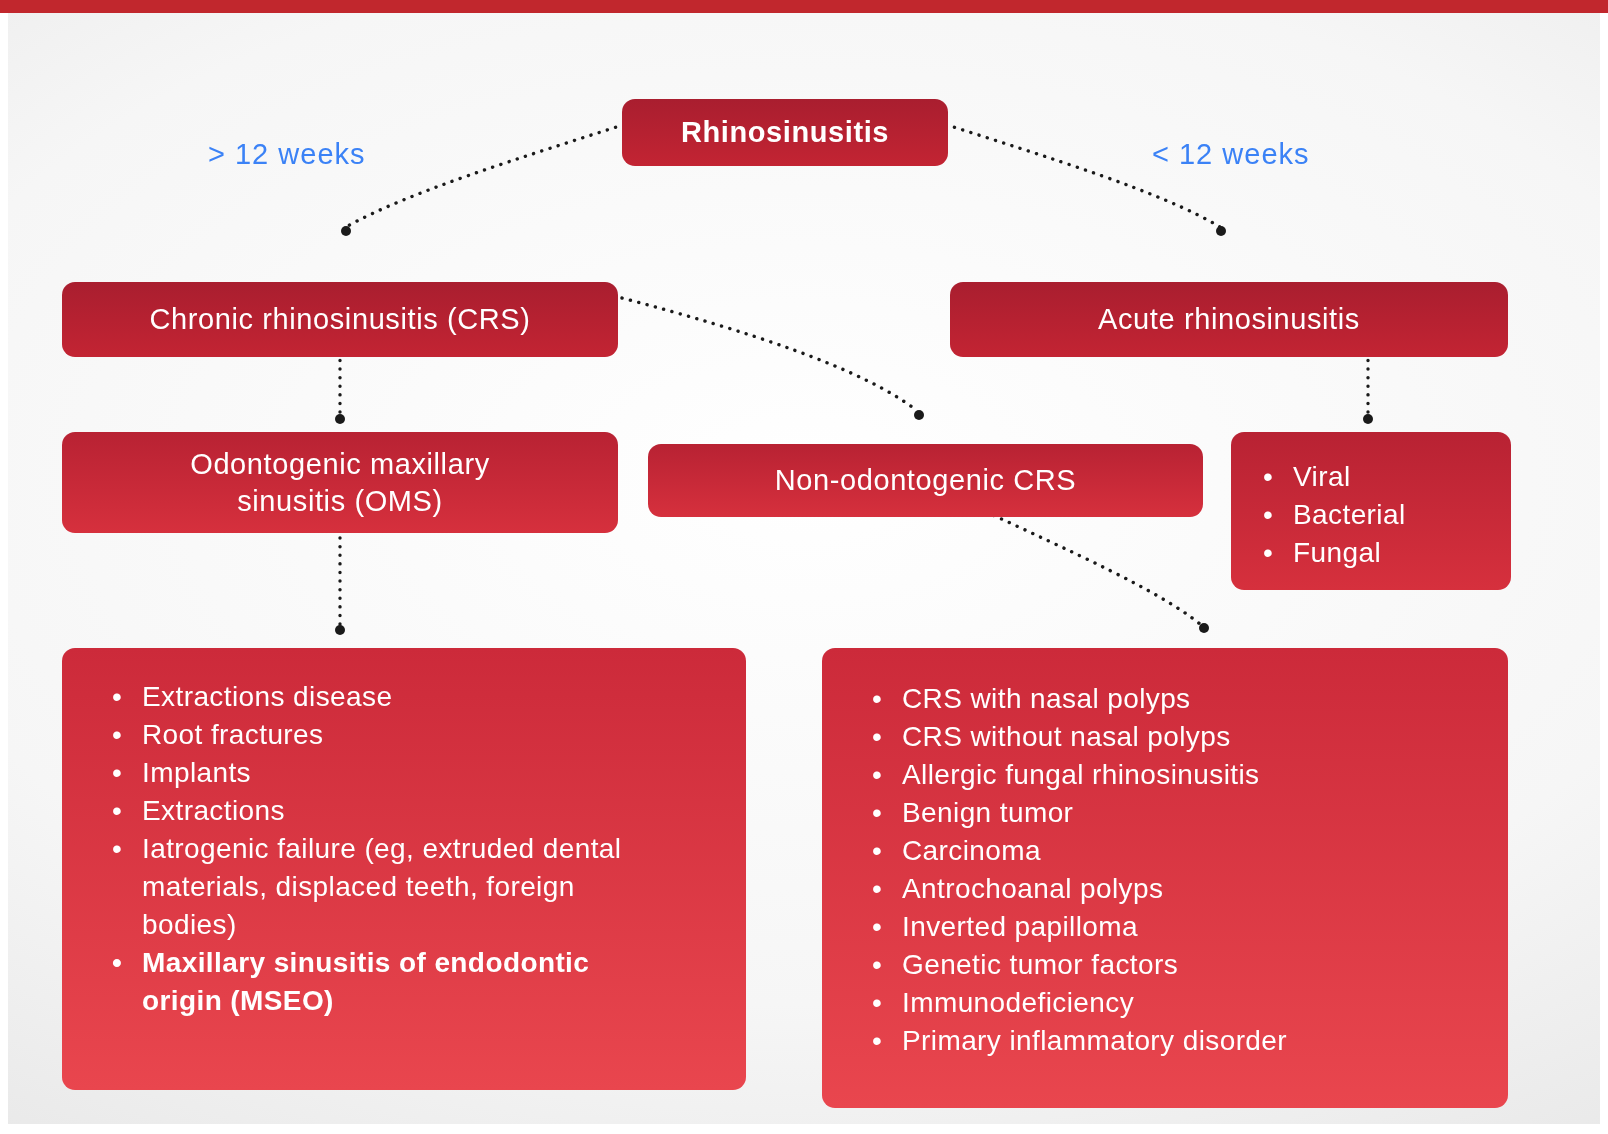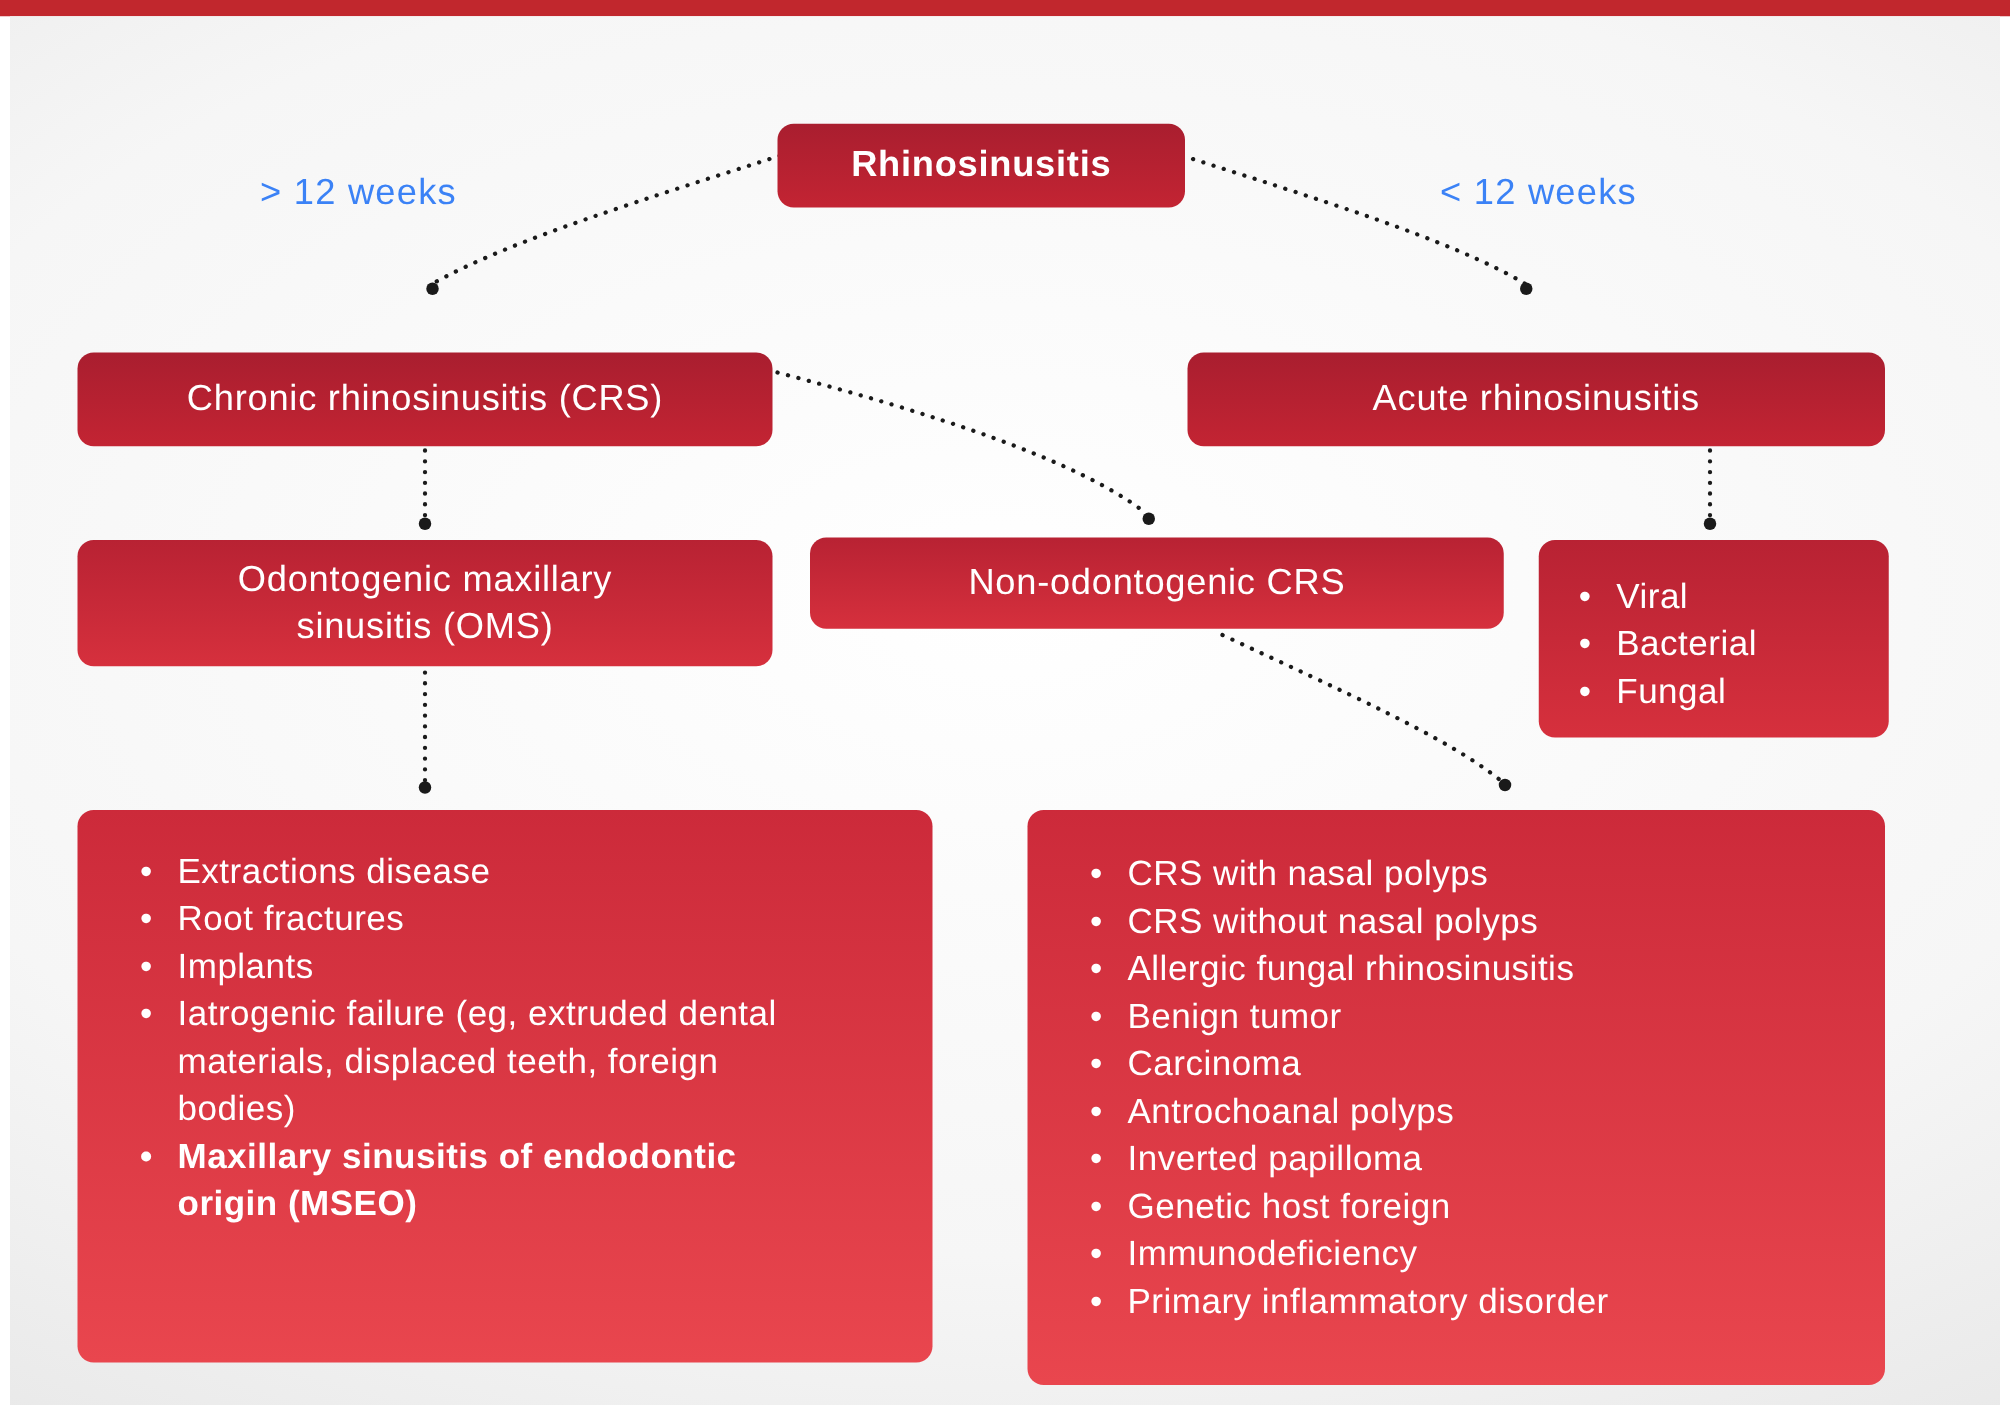--- a/index.html
+++ b/index.html
@@ -64,21 +64,21 @@
     letter-spacing: 0.6px;
   }
   .box-dark   { background: linear-gradient(180deg, #a91e2f 0%, #c32433 100%); margin-top: 36px; }
   .box-mid    { background: linear-gradient(180deg, #b82233 0%, #d6303d 100%); }
   .box-bright { background: linear-gradient(180deg, #cc2a3a 0%, #e9464e 100%); }
 
   .b-root    { left: 622px; top: 63px;  width: 326px; height: 67px;  font-weight: 700; font-size: 29px; }
   .b-chronic { left: 62px;  top: 246px; width: 556px; height: 75px;  font-size: 29px; }
   .b-acute   { left: 950px; top: 246px; width: 558px; height: 75px;  font-size: 29px; }
   .b-oms     { left: 62px;  top: 432px; width: 556px; height: 101px; font-weight: 400; font-size: 29px; line-height: 37px; padding: 0 70px; }
-  .b-nonodo  { left: 648px; top: 430px; width: 555px; height: 73px;  font-size: 29px; }
+  .b-nonodo  { left: 648px; top: 444px; width: 555px; height: 73px;  font-size: 29px; }
 
   .b-viral    { left: 1231px; top: 432px; width: 280px; height: 158px; display: block; padding: 26px 16px 0 26px; }
   .b-left-big { left: 62px;   top: 648px; width: 684px; height: 442px; display: block; padding: 30px 90px 0 44px; }
   .b-right-big{ left: 822px;  top: 648px; width: 686px; height: 460px; display: block; padding: 32px 24px 12px 44px; }
 
   ul.bullets {
     list-style: none;
     text-align: left;
     font-size: 28px;
     line-height: 38px;
@@ -147,33 +147,34 @@
         <li>Bacterial</li>
         <li>Fungal</li>
       </ul>
   </div>
 
   <div class="box box-bright b-left-big">
     <ul class="bullets">
         <li>Extractions disease</li>
         <li>Root fractures</li>
         <li>Implants</li>
+        <li>Extractions</li>
         <li>Iatrogenic failure (eg, extruded dental materials, displaced teeth, foreign bodies)</li>
         <li class="bold">Maxillary sinusitis of endodontic origin (MSEO)</li>
       </ul>
   </div>
 
   <div class="box box-bright b-right-big">
     <ul class="bullets">
         <li>CRS with nasal polyps</li>
         <li>CRS without nasal polyps</li>
         <li>Allergic fungal rhinosinusitis</li>
         <li>Benign tumor</li>
         <li>Carcinoma</li>
         <li>Antrochoanal polyps</li>
         <li>Inverted papilloma</li>
-        <li>Genetic host foreign</li>
+        <li>Genetic tumor factors</li>
         <li>Immunodeficiency</li>
         <li>Primary inflammatory disorder</li>
       </ul>
   </div>
 
 </div>
 
 </body></html>

